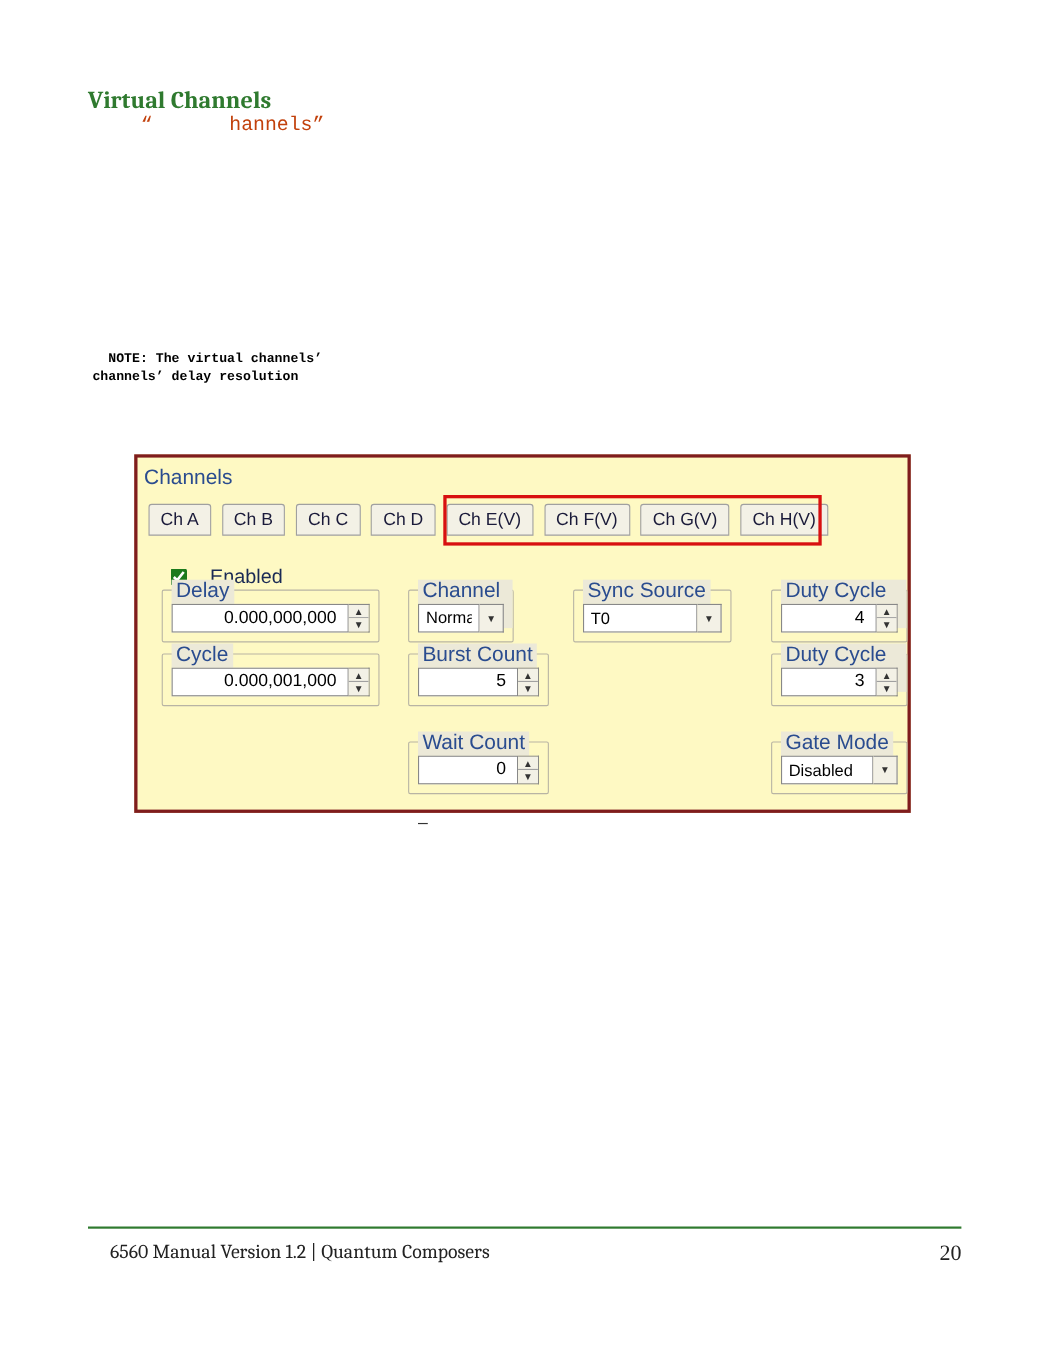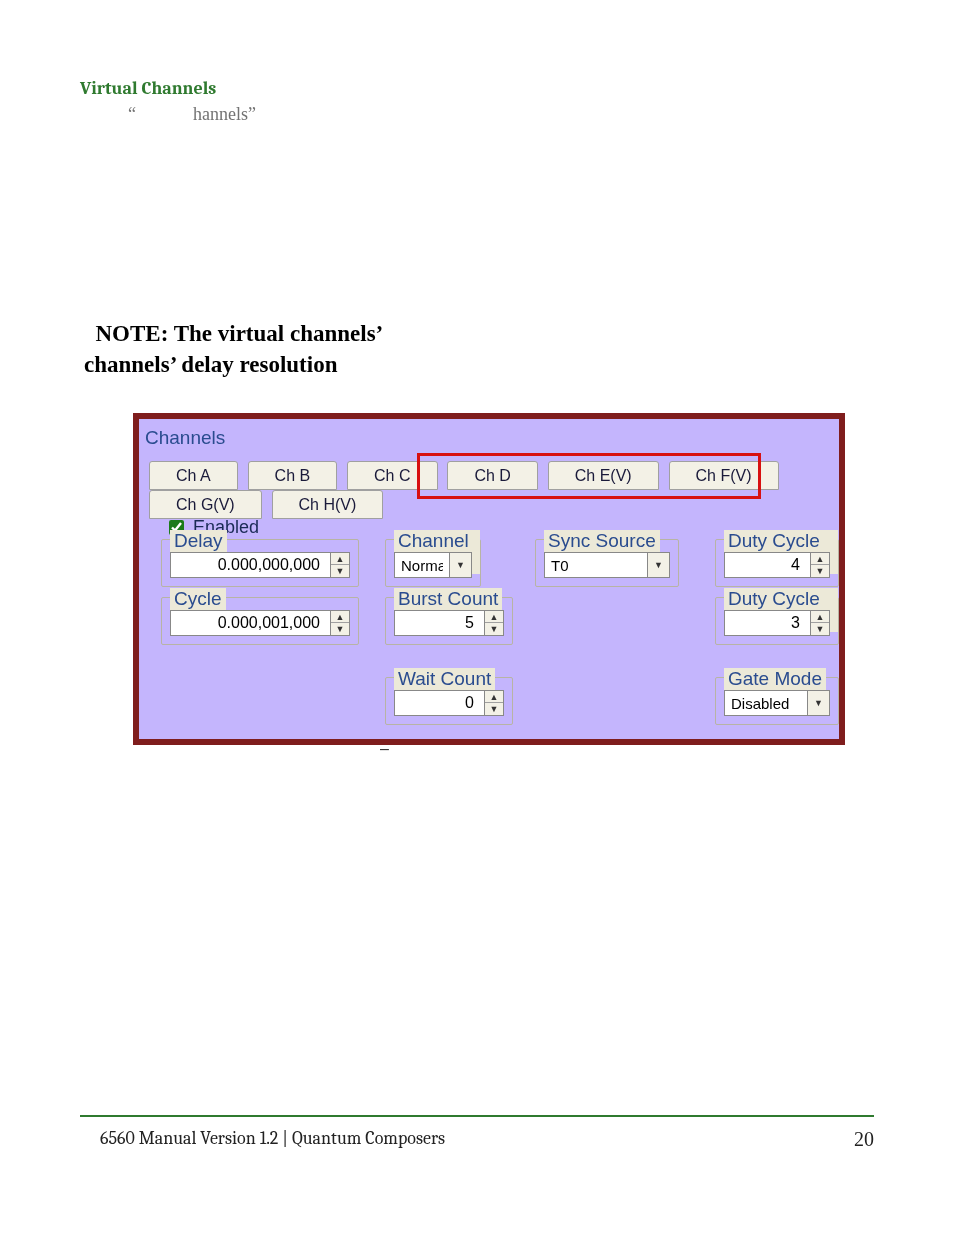--- a/index.html
+++ b/index.html
@@ -1,29 +1,29 @@
 <!DOCTYPE html>
 <html><head>
 <meta charset="utf-8">
 <style>
   html,body{margin:0;padding:0;background:#fff;font-family:"Times New Roman",serif;color:#000}
   .page{position:relative;width:954px;height:1235px}
-  .heading{position:absolute;left:80px;top:78px;font-family:Cambria,Georgia,serif;font-weight:bold;font-size:18px;color:#2f7a2f}
-  .subline{position:absolute;left:128px;top:104px;font-family:Liberation Serif, serif;font-size:18px;color:#737373}
-  .note{position:absolute;left:84px;top:318px;font-family:Liberation Serif, serif;font-size:23px;color:#000;line-height:1.35}
+  .heading{position:absolute;left:80px;top:78px;font-family:Cambria,Georgia,serif;font-weight:bold;font-size:22px;color:#2f7a2f}
+  .subline{position:absolute;left:128px;top:104px;font-family:Liberation Mono, monospace;font-size:18px;color:#c2410c}
+  .note{position:absolute;left:84px;top:318px;font-family:Liberation Mono, monospace;font-size:12px;color:#000;line-height:1.35}
   .note b{font-weight:bold}
 
-  .panel{position:absolute;left:133px;top:413px;width:700px;height:320px;
-         background:#c4b5fd;border:6px solid #7f1d1d;font-family:Tahoma,Arial,sans-serif;font-size:14px;color:#000}
+  .panel{position:absolute;left:122px;top:413px;width:700px;height:320px;
+         background:#fef9c3;border:3px solid #7f1d1d;font-family:Tahoma,Arial,sans-serif;font-size:14px;color:#000}
   .gtitle{position:absolute;left:6px;top:8px;font-size:19px;color:#2a4c8f}
   .tabs{position:absolute;left:10px;top:42px;height:32px}
-  .tab{display:inline-block;height:27px;line-height:27px;padding:0 26px;margin-right:6px;
+  .tab{display:inline-block;height:27px;line-height:27px;padding:0 10px;margin-right:6px;
        background:#f3f1e6;border:1px solid #a0a0a0;border-radius:3px 3px 0 0;font-size:16px;color:#1a1a3a}
   .redbox{position:absolute;left:278px;top:34px;width:338px;height:40px;border:3px solid #d81010;pointer-events:none}
-  .enabled-row{position:absolute;left:26px;top:98px;display:flex;align-items:center;gap:6px;font-size:18px;color:#1a2a55}
+  .enabled-row{position:absolute;left:26px;top:98px;display:flex;align-items:center;gap:18px;font-size:18px;color:#1a2a55}
   input[type=checkbox]{width:15px;height:15px;accent-color:#1b7a1b}
 
   .grp{position:absolute;border:1px solid #b8b4a4;border-radius:2px;background:transparent}
   .grp .lab{position:absolute;left:8px;top:-10px;background:#ece9d8;padding:0 4px;font-size:19px;color:#2a4c8f}
   .grp .inner{position:absolute;left:8px;right:8px;top:10px;bottom:6px;display:flex;align-items:center}
 
   .spin{display:flex;width:100%;height:26px}
   .spin input{flex:1;min-width:0;border:1px solid #888;font-family:Tahoma,Arial,sans-serif;
               font-size:16px;text-align:right;padding:2px 10px}
   .spin .btns{display:flex;flex-direction:column;border:1px solid #888;border-left:0}

